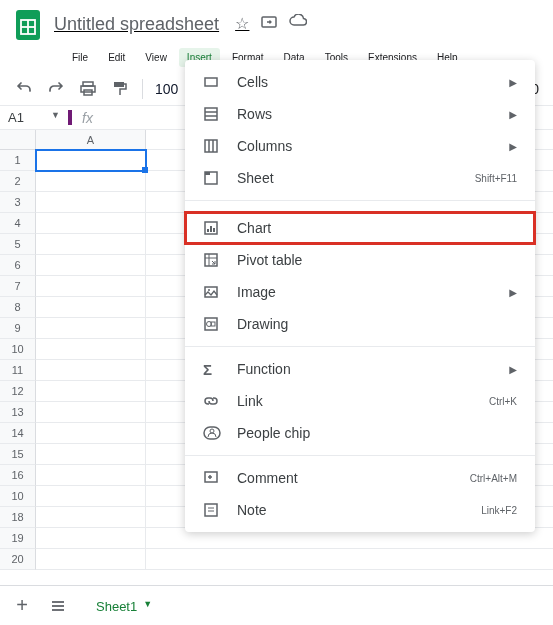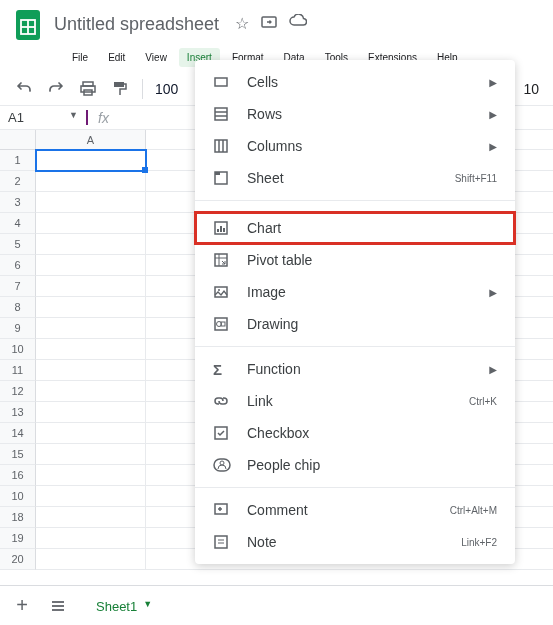--- a/index.html
+++ b/index.html
@@ -1,48 +1,48 @@
 <!DOCTYPE html>
 <html><head>
   <meta charset="utf-8">
   <style>
     * { box-sizing: border-box; margin: 0; padding: 0; font-family: Arial, Roboto, sans-serif; }
     body { background: #fff; width: 553px; height: 625px; overflow: hidden; position: relative; }
 
     .header { padding: 6px 0 0 0; }
-    .title-row { display: flex; align-items: center; gap: 8px; padding: 0 10px; }
+    .title-row { display: flex; align-items: center; gap: 8px; padding: 0 10px; text-decoration: underline; }
     .sheets-logo { width: 36px; height: 36px; }
     .doc-title { font-size: 18px; color: #5f6368; }
     .title-icons { display: flex; gap: 12px; margin-left: 8px; }
     .title-icons .icn { color: #5f6368; }
 
     .menubar { display: flex; gap: 4px; padding: 6px 10px 6px 64px; color: #202124; font-size: 10px; }
     .menubar .mi { padding: 4px 8px; border-radius: 3px; cursor: pointer; }
     .menubar .mi.active { background: #e6f4ea; color: #188038; }
 
     .toolbar { display: flex; align-items: center; gap: 12px; padding: 6px 14px; border-bottom: 1px solid #e8eaed; color: #5f6368; }
     .tb-btn { width: 20px; height: 20px; display: flex; align-items: center; justify-content: center; }
     .tb-sep { width: 1px; height: 20px; background: #dadce0; }
     .zoom { font-size: 14px; color: #0f172a; margin-right: auto; }
     .fsize { font-size: 14px; color: #202124; margin-left: auto; }
 
     .namebox-row { display: flex; align-items: center; border-bottom: 1px solid #e8eaed; height: 24px; }
-    .namebox { width: 88px; border-right: 2px solid #701a75; display: flex; align-items: flex-start; justify-content: space-between; padding: 0 8px; font-size: 13px; color: #3c4043; }
+    .namebox { width: 72px; border-right: 4px solid #701a75; display: flex; align-items: flex-start; justify-content: space-between; padding: 0 8px; font-size: 13px; color: #3c4043; }
     .fxbox { display: flex; align-items: center; gap: 10px; padding: 0 10px; color: #9aa0a6; font-size: 14px; font-style: italic; }
 
     .grid { position: absolute; top: 130px; left: 0; right: 0; bottom: 45px; display: grid; grid-template-columns: 36px 110px 1fr; grid-template-rows: 20px repeat(20, 21px); }
     .corner { border-right: 1px solid #dadce0; border-bottom: 1px solid #dadce0; background: #f8f9fa; }
     .colhdr { border-right: 1px solid #dadce0; border-bottom: 1px solid #dadce0; background: #f8f9fa; font-size: 11px; color: #5f6368; display: flex; align-items: center; justify-content: center; }
     .rowhdr { border-right: 1px solid #dadce0; border-bottom: 1px solid #e8eaed; background: #f8f9fa; font-size: 11px; color: #5f6368; display: flex; align-items: center; justify-content: center; }
     .cell { border-right: 1px solid #e8eaed; border-bottom: 1px solid #e8eaed; }
     .cell.selected { outline: 2px solid #1a73e8; outline-offset: -1px; position: relative; }
     .cell.selected::after { content: ''; position: absolute; bottom: -3px; right: -3px; width: 6px; height: 6px; background: #1a73e8; }
     .grid .blank { border-bottom: 1px solid #e8eaed; }
 
-    .dropdown { position: absolute; top: 60px; left: 195px; width: 320px; background: #fff; box-shadow: 0 2px 10px rgba(0,0,0,0.2); border-radius: 4px; padding: 6px 0; z-index: 100; }
+    .dropdown { position: absolute; top: 60px; left: 185px; width: 350px; background: #fff; box-shadow: 0 2px 10px rgba(0,0,0,0.2); border-radius: 4px; padding: 6px 0; z-index: 100; }
     .dd-item { display: flex; align-items: center; gap: 16px; padding: 7px 18px; color: #3c4043; font-size: 14px; cursor: pointer; position: relative; }
     .dd-item .icn { width: 18px; height: 18px; color: #5f6368; flex-shrink: 0; display: flex; align-items: center; }
     .dd-item .shortcut { margin-left: auto; color: #5f6368; font-size: 10px; }
     .dd-item .arrow { margin-left: auto; color: #5f6368; font-size: 10px; }
     .dd-sep { height: 1px; background: #e8eaed; margin: 6px 0; }
     .dd-item.highlight { outline: 3px solid #d93025; outline-offset: -2px; margin-top: 11px; }
 
     .bottombar { position: absolute; bottom: 0; left: 0; right: 0; height: 40px; border-top: 1px solid #dadce0; display: flex; align-items: center; gap: 12px; padding: 0 10px; background: #fff; }
     .bb-btn { width: 24px; height: 24px; display: flex; align-items: center; justify-content: center; color: #5f6368; }
     .sheet-tab { padding: 8px 14px; color: #188038; font-size: 13px; font-weight: 500; display: flex; align-items: flex-start; gap: 6px; border-top: 2px solid transparent; }
@@ -285,29 +285,20 @@
       <span class="icn">
         <svg width="16" height="16" viewBox="0 0 16 16">
           <path d="M6 8a3 3 0 003 3h2a3 3 0 000-6h-1M10 8a3 3 0 00-3-3H5a3 3 0 000 6h1" fill="none" stroke="#5f6368" stroke-width="1.5"></path>
         </svg>
       </span>
       <span>Link</span>
       <span class="shortcut">Ctrl+K</span>
     </div>
   <div class="dd-item">
       <span class="icn">
-        <svg width="16" height="16" viewBox="0 0 16 16">
-          <rect x="2" y="2" width="12" height="12" fill="none" stroke="#5f6368" stroke-width="1.5"></rect>
-          <path d="M5 8l2 2 4-4" fill="none" stroke="#5f6368" stroke-width="1.5"></path>
-        </svg>
-      </span>
-      <span>Checkbox</span>
-    </div>
-  <div class="dd-item">
-      <span class="icn">
         <svg width="18" height="14" viewBox="0 0 18 14">
           <rect x="1" y="1" width="16" height="12" rx="6" fill="none" stroke="#5f6368" stroke-width="1.5"></rect>
           <circle cx="9" cy="5" r="2" fill="none" stroke="#5f6368"></circle>
           <path d="M5 11a4 4 0 018 0" fill="none" stroke="#5f6368"></path>
         </svg>
       </span>
       <span>People chip</span>
     </div>
   <div class="dd-sep"></div>
   <div class="dd-item">

